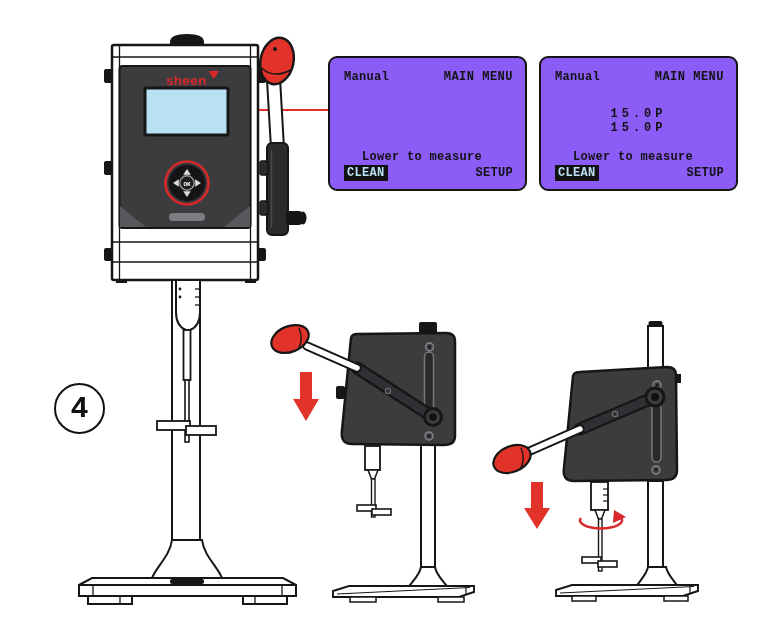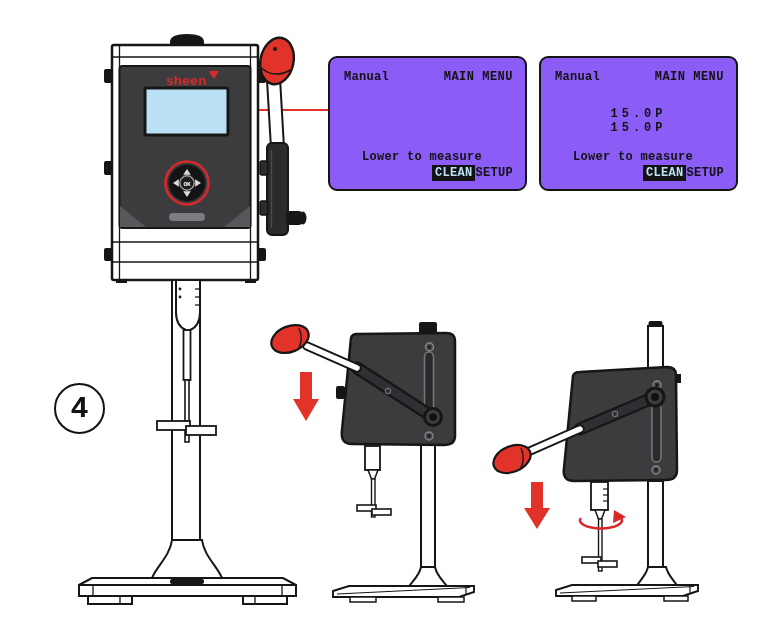--- a/index.html
+++ b/index.html
@@ -11,21 +11,21 @@
        background:#8b5cf6;border:2.5px solid #141414;border-radius:9px;
        color:#121212;font-weight:bold;font-size:12px;letter-spacing:0.3px;}
   .lcd-1{left:328px;top:56px;}
   .lcd-2{left:539px;top:56px;}
   .lcd .top-row{display:flex;justify-content:space-between;padding:12px 12px 0 14px;}
   .lcd .menu-title{letter-spacing:0.5px;}
   .lcd .readings{position:absolute;top:36px;left:0;width:100%;text-align:center;
                  letter-spacing:4px;line-height:13.5px;margin-top:14px;}
   .lcd .message{position:absolute;left:32px;bottom:25px;}
   .lcd .softkeys{position:absolute;left:14px;right:12px;bottom:8px;
-                 display:flex;justify-content:flex-end;align-items:center;}
+                 display:flex;justify-content:space-between;align-items:center;}
   .lcd .softkey-selected{background:#121212;color:#b9e1f3;padding:1px 3px;}
   
   .step-circle{position:absolute;left:54px;top:383px;width:47px;height:47px;
                border:2.6px solid #121212;border-radius:50%;display:flex;
                align-items:center;justify-content:center;
                font-size:30px;font-weight:bold;color:#121212;}
 </style>
 </head>
 <body>
 

